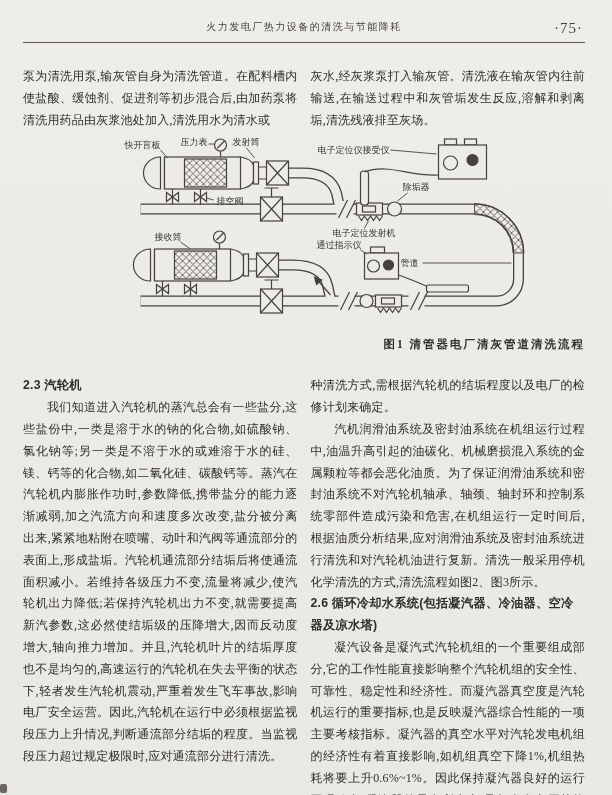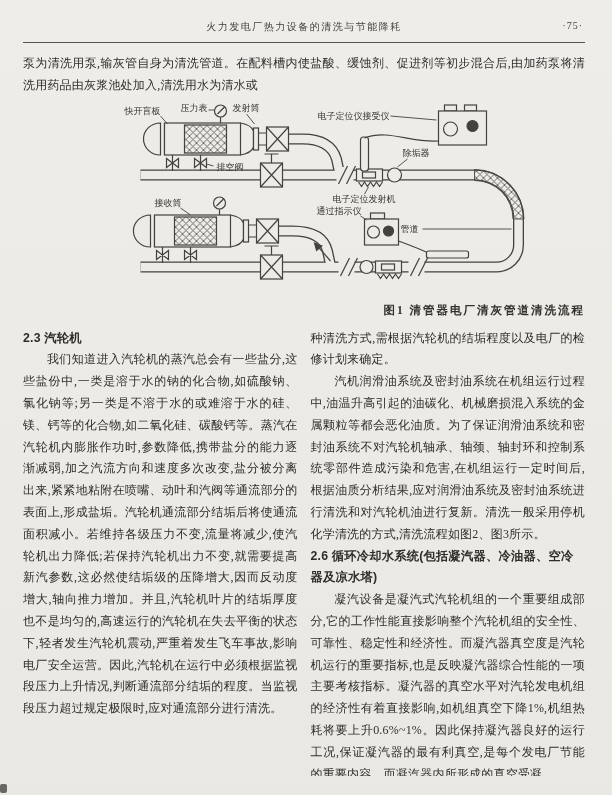--- a/index.html
+++ b/index.html
@@ -3,22 +3,22 @@
 <meta charset="utf-8">
 <style>
   html,body{margin:0;padding:0;background:#b8b6b2;}
   .page{width:612px;height:795px;background:linear-gradient(#efede9,#eae8e3);
     overflow:hidden;position:relative;margin:0 auto;
     font-family:"Liberation Serif","DejaVu Serif",serif;color:#2f2d2b;}
   .inner{padding:18px 27px 0 23px;}
   .hdr{position:relative;height:24px;border-bottom:1px solid #57524c;}
   .hdr-title{position:absolute;left:0;right:0;top:2px;text-align:center;
     font-size:10px;letter-spacing:1.5px;color:#45423e;}
-  .hdr-page{position:absolute;right:2px;top:2px;font-size:10px;color:#45423e;letter-spacing:1px;}
-  .cols{display:flex;gap:13px;margin-top:10px;}
+  .hdr-page{position:absolute;right:2px;top:2px;font-size:15px;color:#45423e;letter-spacing:1px;}
+  .cols{display:flex;gap:13px;margin-top:23px;}
   .col{flex:1;width:0;font-size:12px;line-height:21.8px;text-align:justify;letter-spacing:.2px;}
   .col p{margin:0;text-indent:2em;}
   .col p.noindent{text-indent:0;}
   .h3{font-family:"Liberation Sans","DejaVu Sans",sans-serif;font-weight:700;
     font-size:12.3px;line-height:21.8px;margin:0;text-align:left;}
   .figwrap{text-align:right;margin-top:4px;}
   .figwrap svg{display:inline-block;}
   .figcap{font-size:11.5px;font-weight:600;letter-spacing:2px;margin-top:17px;color:#33312e;}
   .botcols{height:448px;overflow:hidden;}
   .dot{position:absolute;left:0;bottom:2px;width:7px;height:9px;background:#6a6661;border-radius:2px;}
@@ -31,20 +31,23 @@
 
     <div class="hdr">
       <div class="hdr-title">火力发电厂热力设备的清洗与节能降耗</div>
       <div class="hdr-page">·75·</div>
     </div>
 
     <div class="cols">
       <div class="col">
         <p class="noindent">泵为清洗用泵,输灰管自身为清洗管道。在配料槽内使盐酸、缓蚀剂、促进剂等初步混合后,由加药泵将清洗用药品由灰浆池处加入,清洗用水为清水或</p>
       </div>
+      <div class="col">
+        <p class="noindent">灰水,经灰浆泵打入输灰管。清洗液在输灰管内往前输送,在输送过程中和灰管垢发生反应,溶解和剥离垢,清洗残液排至灰场。</p>
+      </div>
     </div>
 
     <div class="figwrap">
       <svg width="524" height="181" viewBox="0 0 505 181">
         <defs>
           <pattern id="xh" width="7" height="7" patternUnits="userSpaceOnUse">
             <path d="M0,0L7,7M7,0L0,7" stroke="#55524e" stroke-width="0.8"></path>
           </pattern>
         </defs>
         <g stroke="#45423e" fill="none" stroke-width="1.2">

